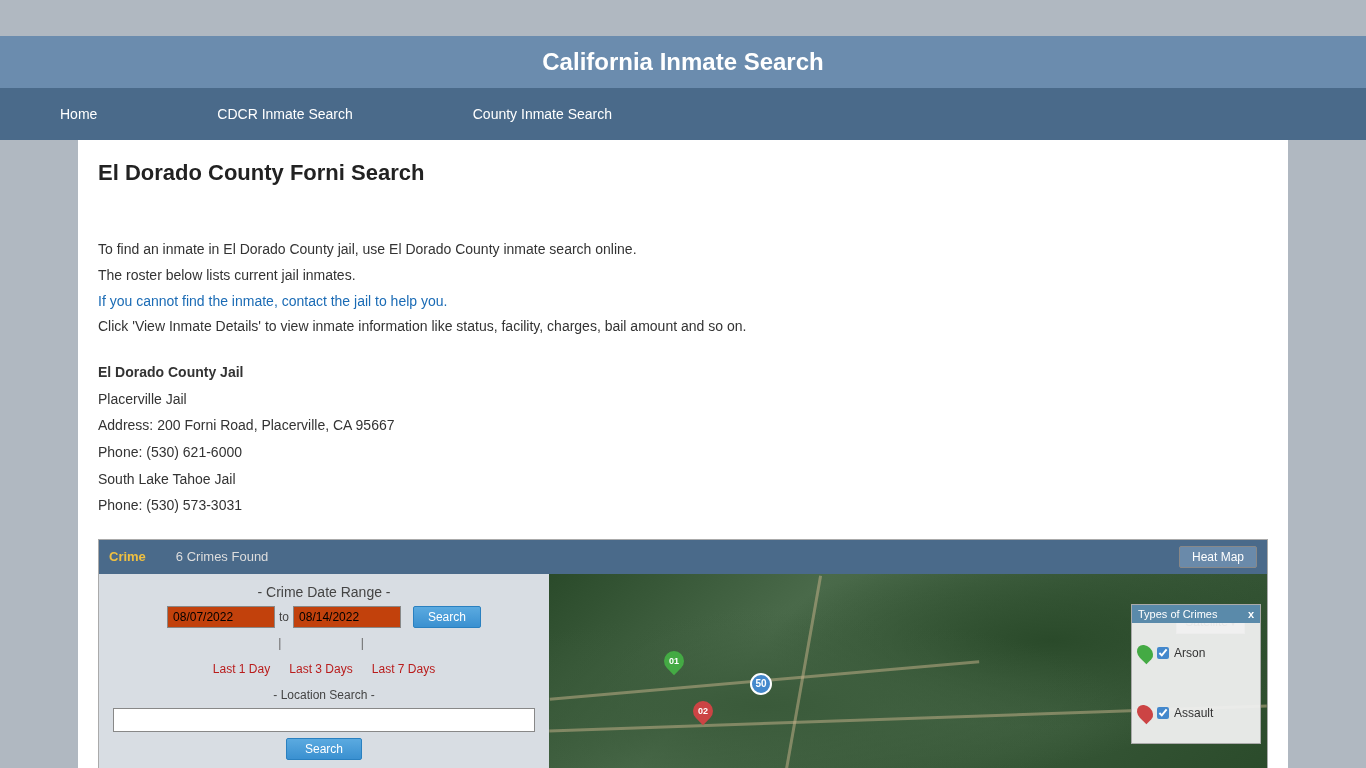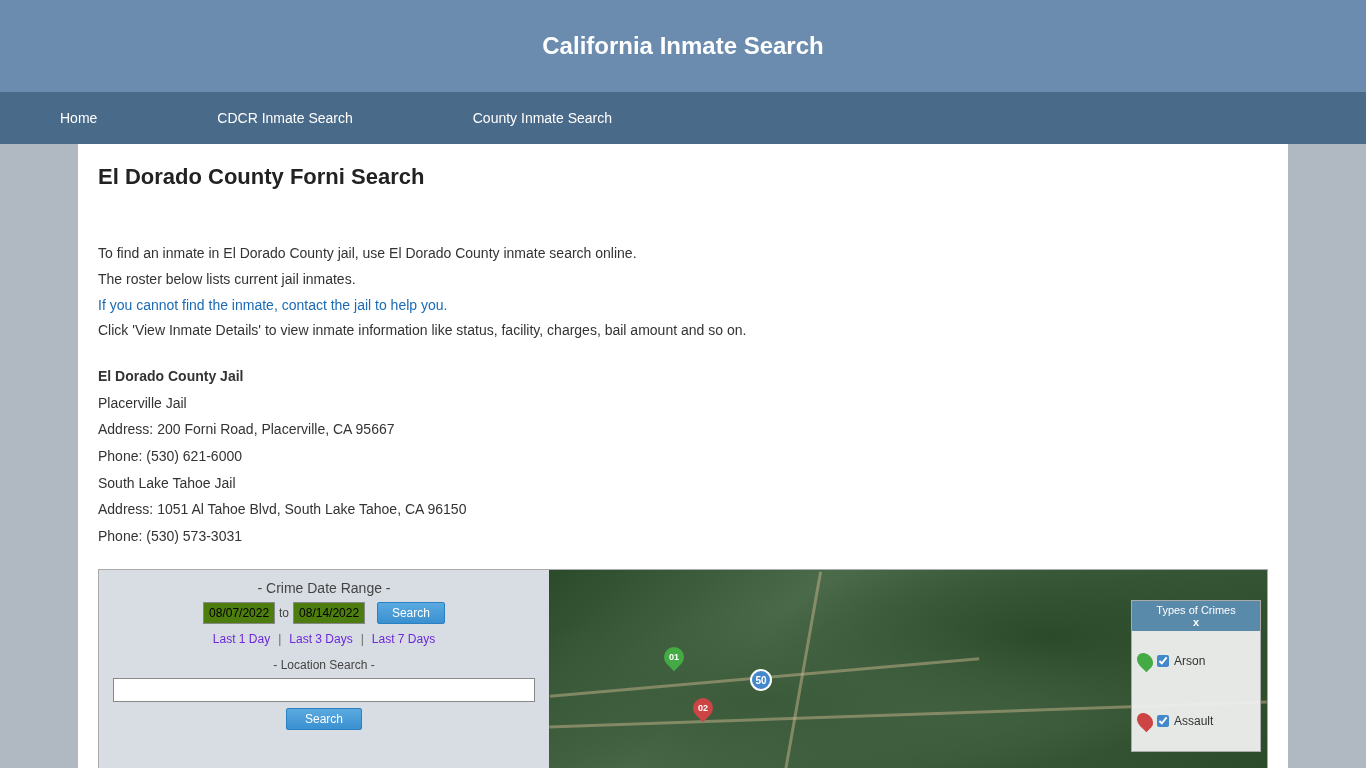--- a/index.html
+++ b/index.html
@@ -7,21 +7,22 @@
       font-family: Arial, sans-serif;
       font-size: 14px;
       background-color: #b0b8c1;
       color: #333;
     }
 
     
     #site-header {
       background-color: #6b8cae;
       text-align: center;
-      padding: 32px 0;
+      padding: 12px 0;
+      margin-top: 36px;
     }
     #site-title {
       color: #fff;
       font-size: 24px;
       font-weight: bold;
     }
 
     
     #main-nav {
       background-color: #4a6a8a;
@@ -145,24 +146,24 @@
     }
     .date-row {
       display: flex;
       align-items: center;
       justify-content: center;
       gap: 4px;
       margin-bottom: 8px;
     }
     .date-input {
       border: 1px solid #888;
-      background-color: #4d7c0f;
+      background-color: #c2410c;
       padding: 3px 5px;
       font-size: 12px;
-      width: 72px;
+      width: 108px;
     }
     .date-sep {
       font-size: 12px;
       color: #444;
     }
     .search-btn {
       background: linear-gradient(to bottom, #5baae0 0%, #3a90d0 100%);
       color: #fff;
       border: 1px solid #2a80c0;
       padding: 3px 14px;
@@ -173,23 +174,24 @@
 
     .quick-links {
       display: flex;
       gap: 8px;
       justify-content: center;
       font-size: 12px;
       margin-bottom: 12px;
       color: #333;
     }
     .quick-link {
-      color: #6d28d9;
+      color: #b91c1c;
       cursor: pointer;
       text-decoration: none;
+      margin-top: 26px;
     }
     .quick-sep {
       color: #666;
     }
 
     .location-label {
       text-align: center;
       font-size: 12px;
       color: #444;
       margin-bottom: 6px;
@@ -314,21 +316,20 @@
       font-size: 12px;
     }
     #crimes-panel-header {
       background-color: #5a8aaa;
       color: #fff;
       padding: 3px 6px;
       display: flex;
       justify-content: space-between;
       align-items: center;
       font-size: 11px;
-      flex-direction: column;
     }
     #crimes-panel-close {
       cursor: pointer;
       font-weight: bold;
     }
     .crime-item {
       display: flex;
       align-items: center;
       gap: 5px;
       padding: 21px 6px;
@@ -381,28 +382,32 @@
     <span class="intro-line highlight-blue">If you cannot find the inmate, contact the jail to help you.</span>
     <span class="intro-line">Click 'View Inmate Details' to view inmate information like status, facility, charges, bail amount and so on.</span>
   </div>
 
   <div id="jail-info">
     <div class="jail-name">El Dorado County Jail</div>
     <div>Placerville Jail</div>
     <div>Address: 200 Forni Road, Placerville, CA 95667</div>
     <div>Phone: (530) 621-6000</div>
     <div>South Lake Tahoe Jail</div>
-    <div>Address: 1051 Al Tahoe Blvd, South Lake Tahoe, CA 96150</div>
     <div>Phone: (530) 573-3031</div>
   </div>
 
   
   <div id="sheriff-embed">
 
 
+    <div id="crime-tab-bar">
+      <span id="crime-tab-label">Crime</span>
+      <span id="crimes-found-label">6 Crimes Found</span>
+      <button id="heatmap-btn">Heat Map</button>
+    </div>
 
     <div id="sheriff-body">
 
       <div id="sheriff-left">
         <div id="crime-controls">
 
           <div class="date-range-label">- Crime Date Range -</div>
 
           <div class="date-row">
             <input type="text" class="date-input" value="08/07/2022" style="">

